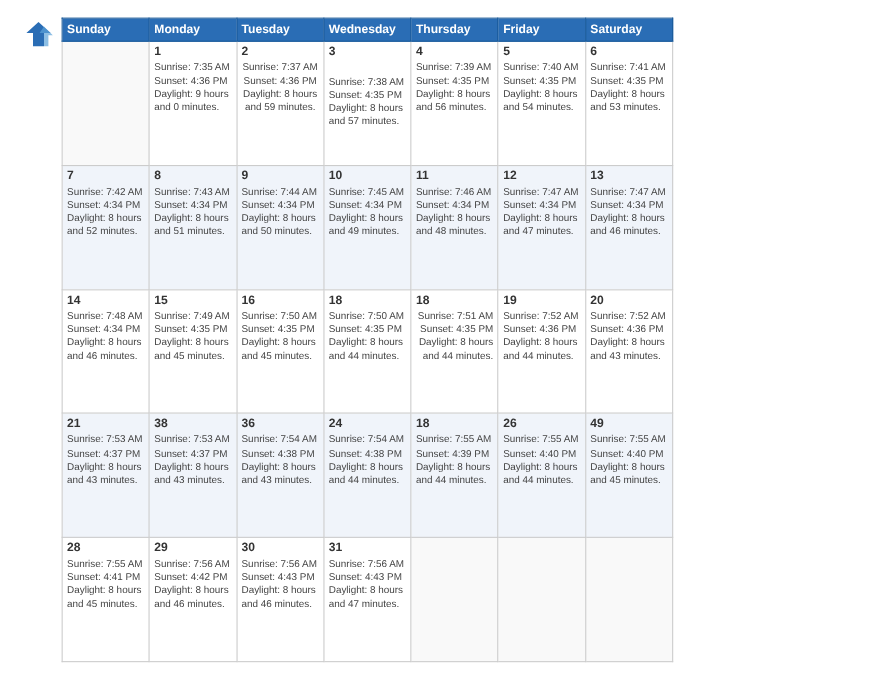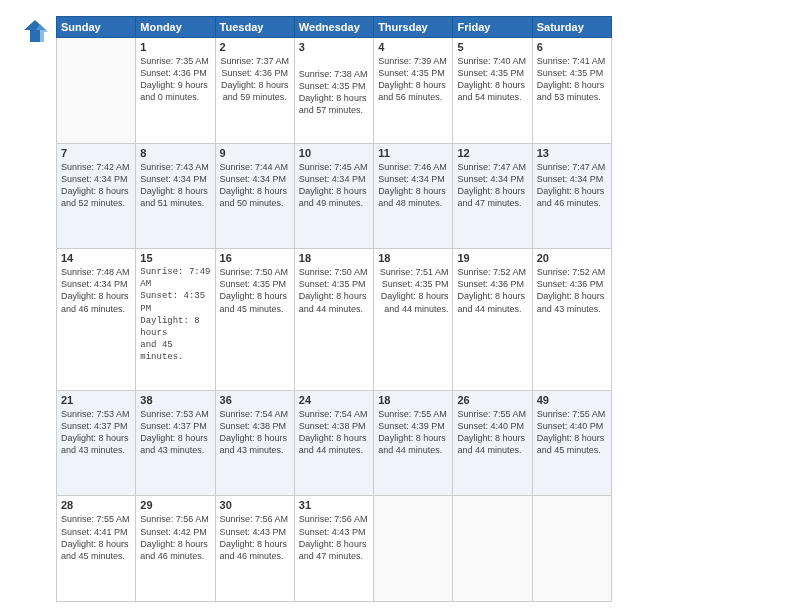--- a/index.html
+++ b/index.html
@@ -238,21 +238,21 @@
         <tr>
           <td class="row-white">
             <span class="day-num">14</span>
             <div class="day-info" style="white-space: pre-line;">Sunrise: 7:48 AM
 Sunset: 4:34 PM
 Daylight: 8 hours
 and 46 minutes.</div>
           </td>
           <td class="row-white">
             <span class="day-num">15</span>
-            <div class="day-info" style="white-space: pre-line; font-family: Liberation Mono, monospace;">Sunrise: 7:49 AM
+            <div class="day-info" style="white-space: pre-line;">Sunrise: 7:49 AM
 Sunset: 4:35 PM
 Daylight: 8 hours
 and 45 minutes.</div>
           </td>
           <td class="row-white">
             <span class="day-num">16</span>
             <div class="day-info" style="white-space: pre-line;">Sunrise: 7:50 AM
 Sunset: 4:35 PM
 Daylight: 8 hours
 and 45 minutes.</div>

